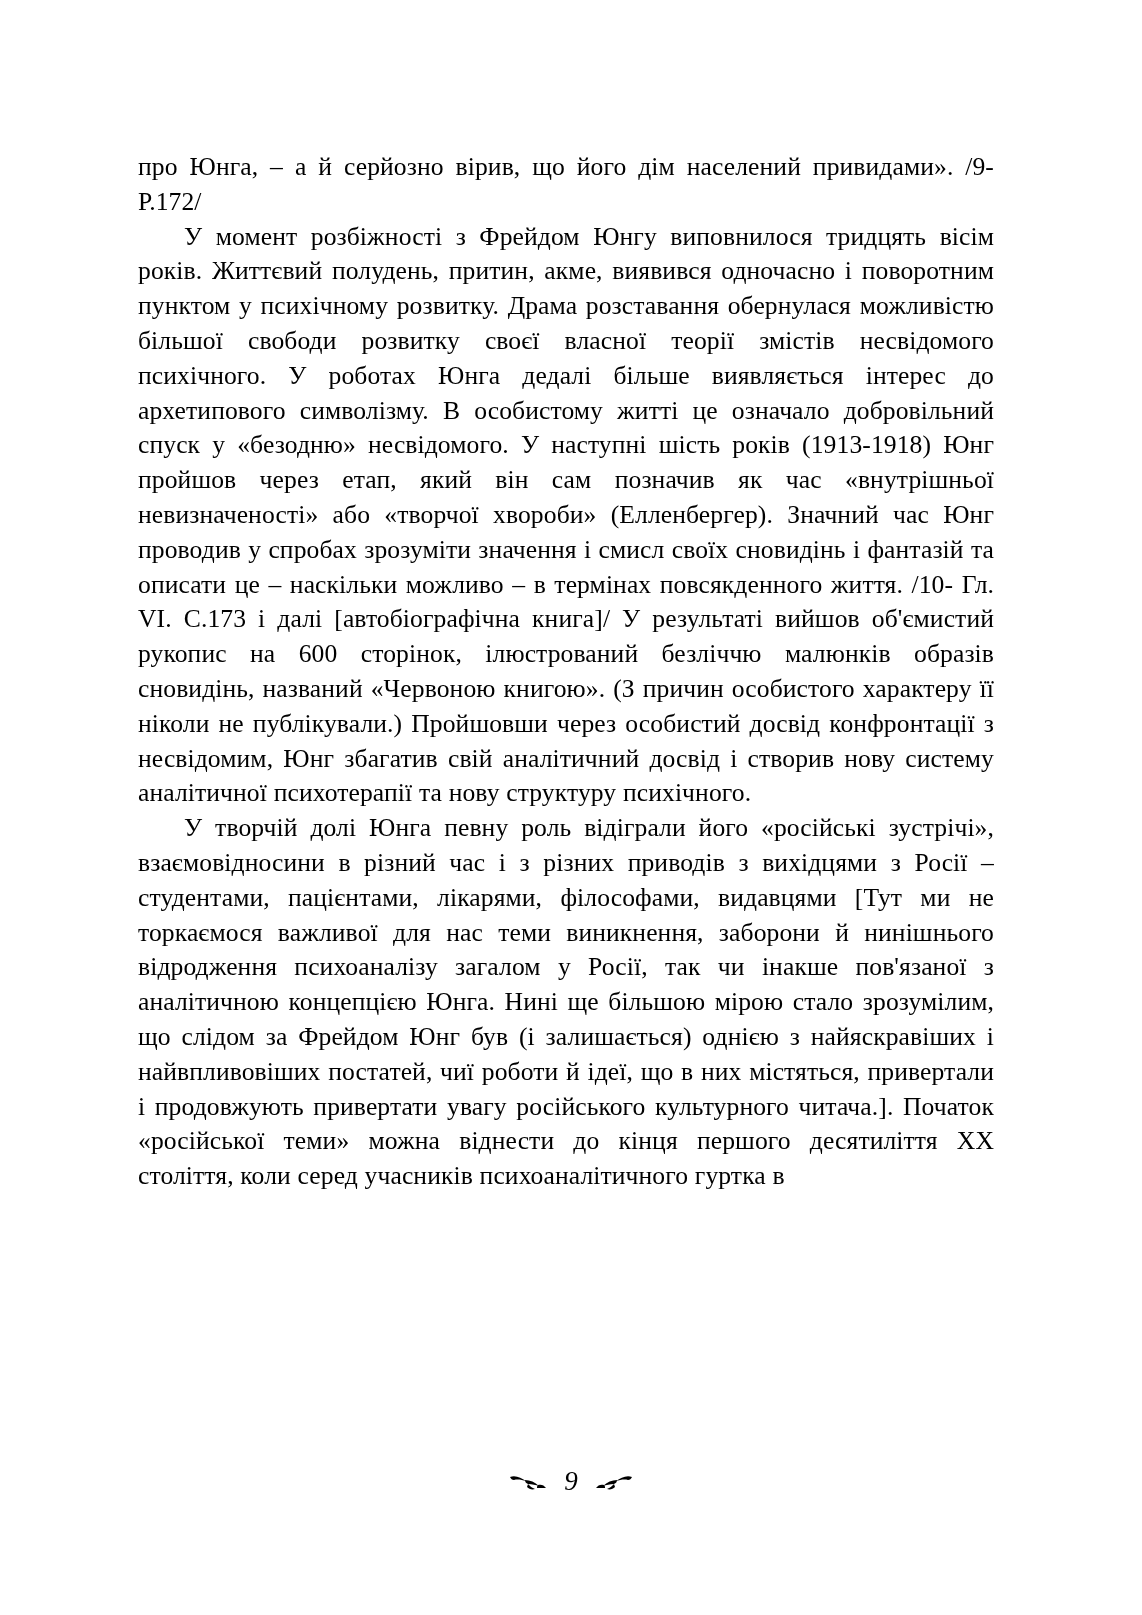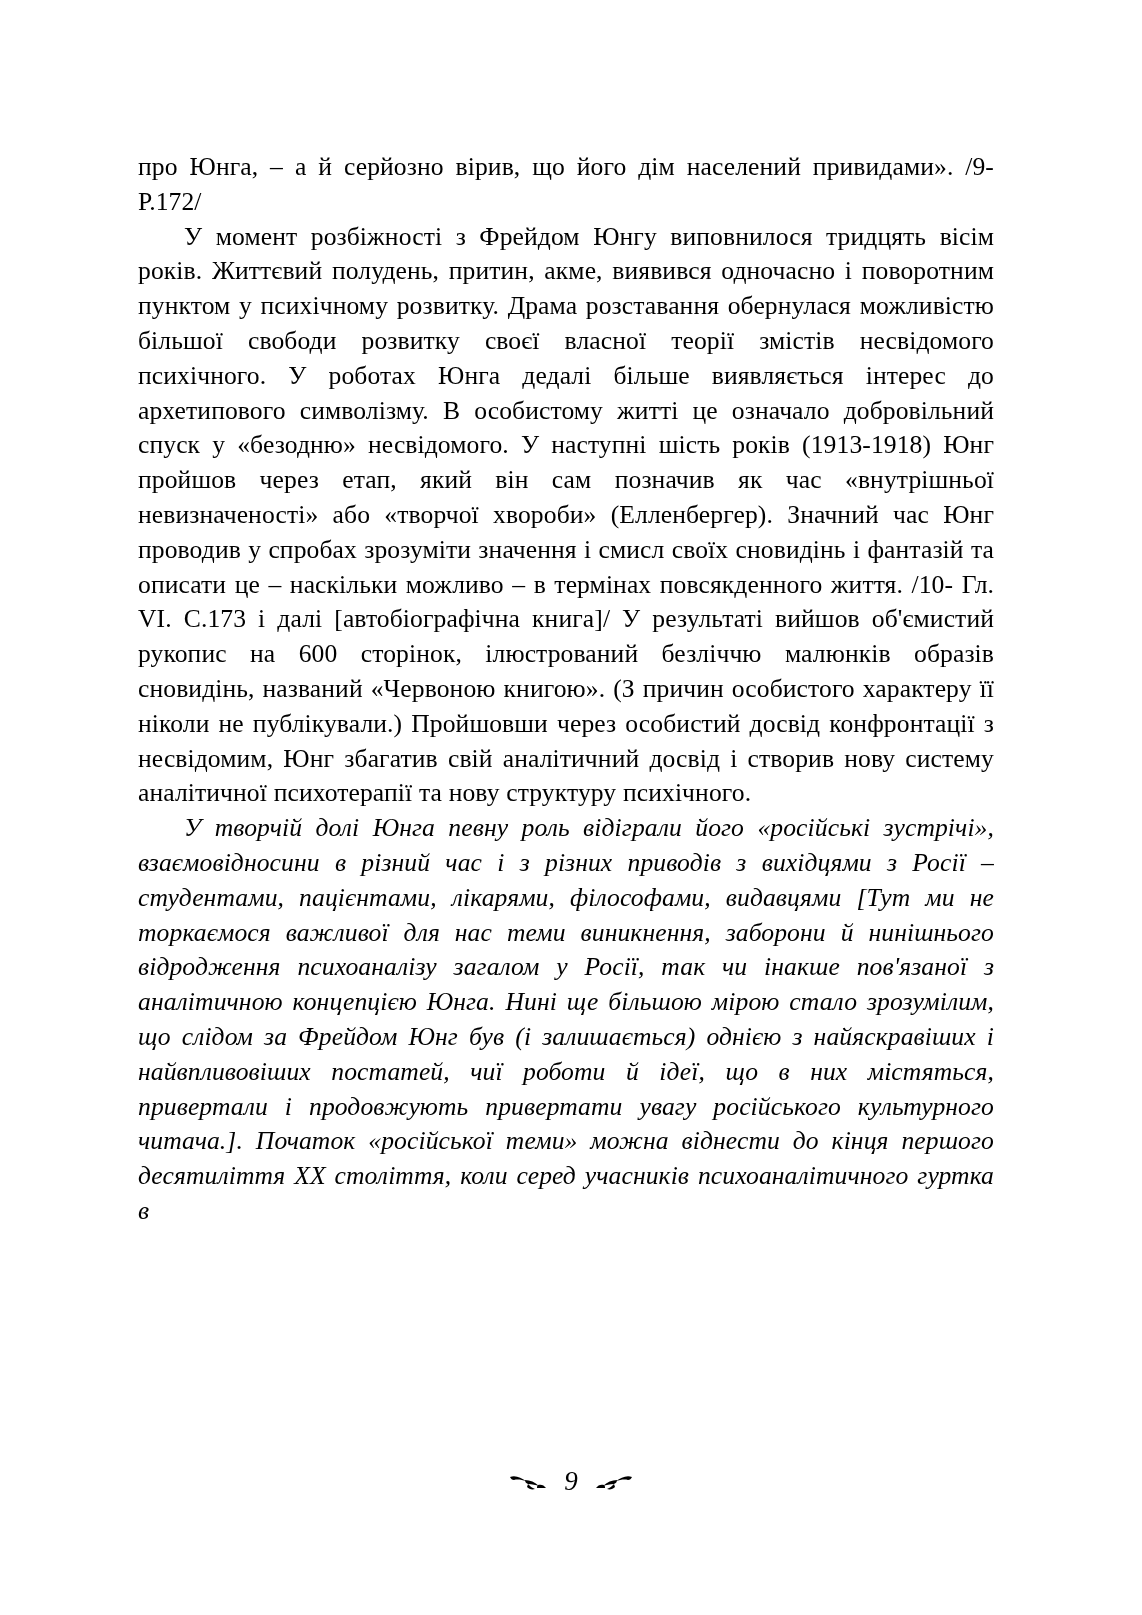--- a/index.html
+++ b/index.html
@@ -41,21 +41,20 @@
   }
   .para.continued {
     text-indent: 0;
   }
   .para.indented {
     text-indent: 46px;
   }
   
   .para:last-child {
     text-align: justify;
-    font-style: italic;
   }
   .footer {
     position: absolute;
     left: 0;
     top: 1468px;
     width: 1142px;
     text-align: center;
     font-size: 25px;
     line-height: 30px;
   }

